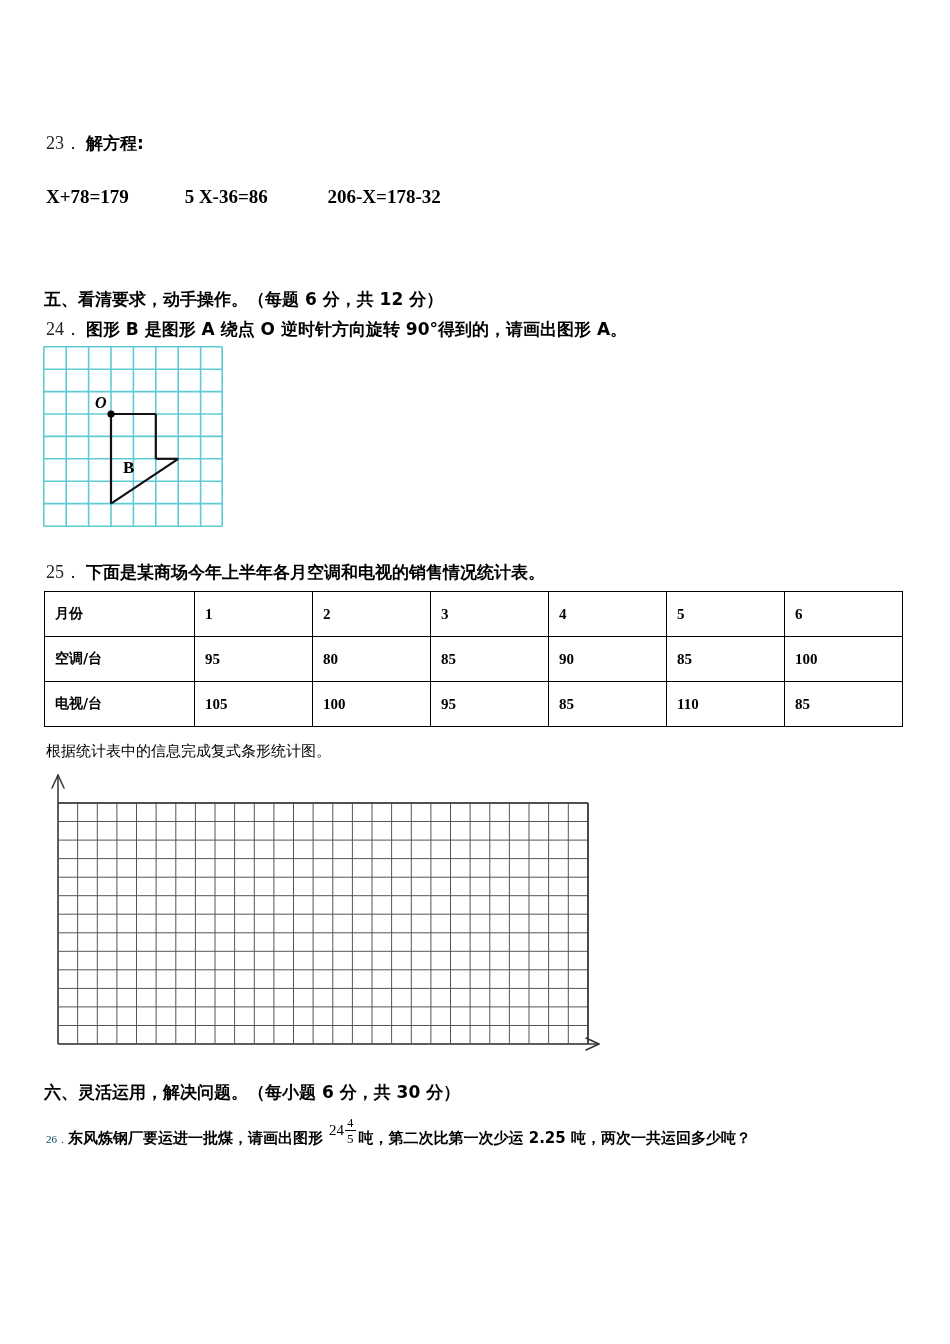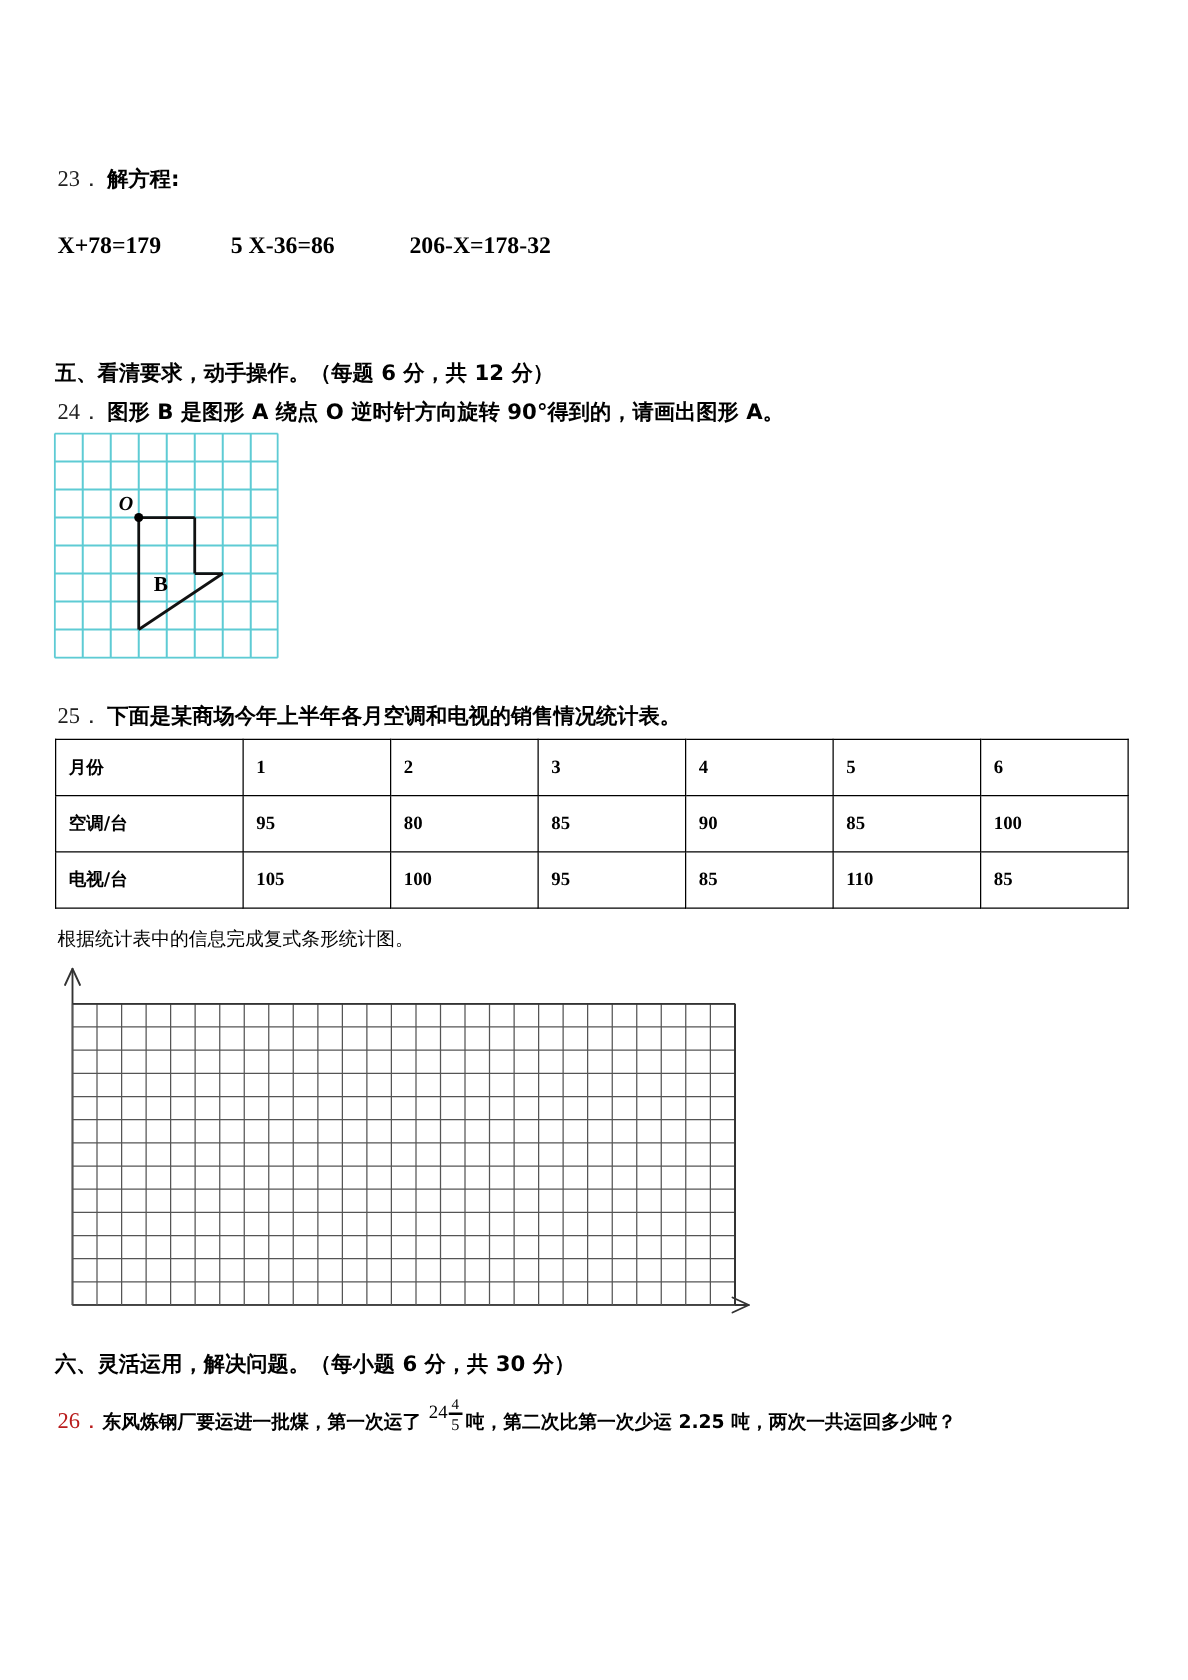--- a/index.html
+++ b/index.html
@@ -118,21 +118,21 @@
   
   #q26 {
     position: absolute;
     left: 46px;
     top: 1124px;
     white-space: nowrap;
     display: flex;
     align-items: baseline;
   }
   #q26 .seg { font-family: "DejaVu Sans", "Liberation Sans", sans-serif; font-weight: bold; font-size: 15px; }
-  #q26 .num26 { font-family: "Liberation Serif","DejaVu Serif",serif; font-size:18px; color:#b91c1c; font-weight:normal;}
+  #q26 .num26 { font-family: "Liberation Serif","DejaVu Serif",serif; font-size:11px; color:#0c4a6e; font-weight:normal;}
   .mixfrac {
     display: inline-flex;
     align-items: center;
     position: relative;
     top: -8px;
     margin: 0 3px 0 6px;
     font-family: "Liberation Serif", "DejaVu Serif", serif;
     font-size: 15px;
     font-style: normal;
   }
@@ -326,21 +326,21 @@
     </g>
 
     <line x1="546" y1="31" x2="546" y2="272" stroke="#333" stroke-width="1.6"></line>
     <line x1="16" y1="31" x2="546" y2="31" stroke="#333" stroke-width="1.4"></line>
   </svg>
 
   <div class="line cn" id="sec6">六、灵活运用，解决问题。（每小题 6 分，共 30 分）</div>
 
   <div id="q26">
     <span class="num26">26．</span>
-    <span class="seg">东风炼钢厂要运进一批煤，第一次运了</span>
+    <span class="seg">东风炼钢厂要运进一批煤，请画出图形</span>
     <span class="mixfrac">
       <span class="whole">24</span>
       <span class="frac">
         <span class="top">4</span>
         <span class="bar"></span>
         <span class="bot">5</span>
       </span>
     </span>
     <span class="seg">吨，第二次比第一次少运 2.25 吨，两次一共运回多少吨？</span>
   </div>

